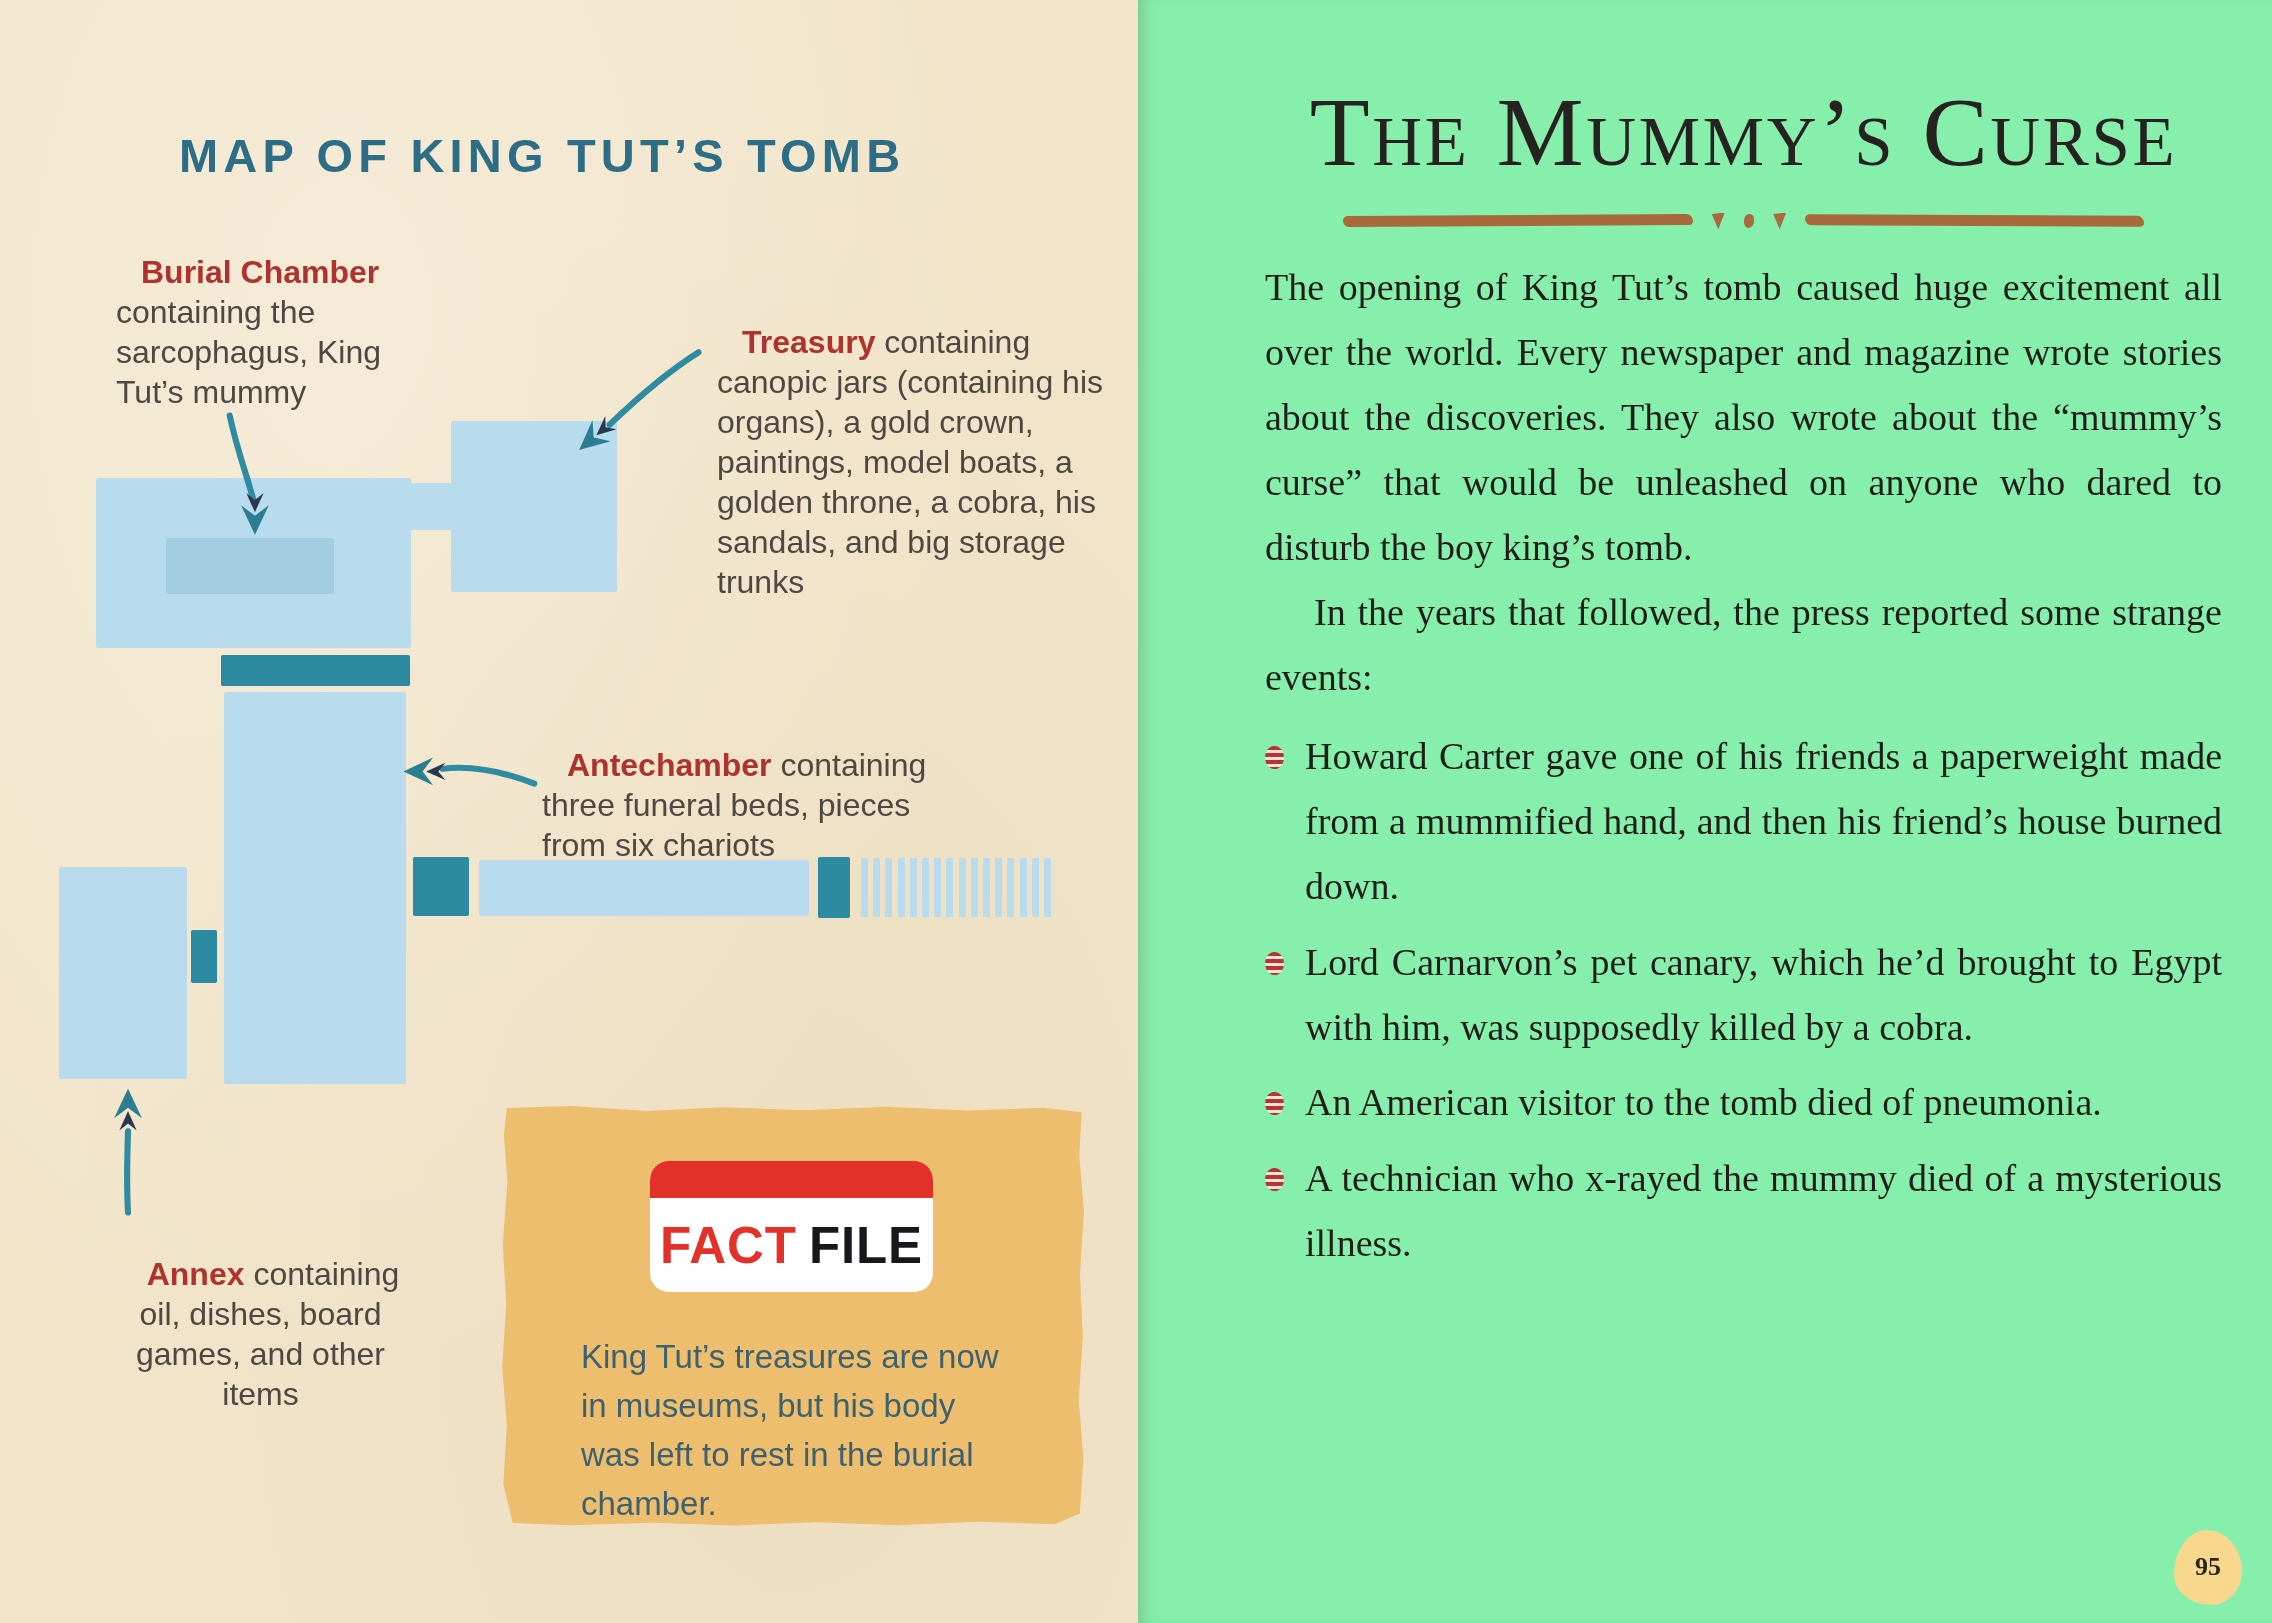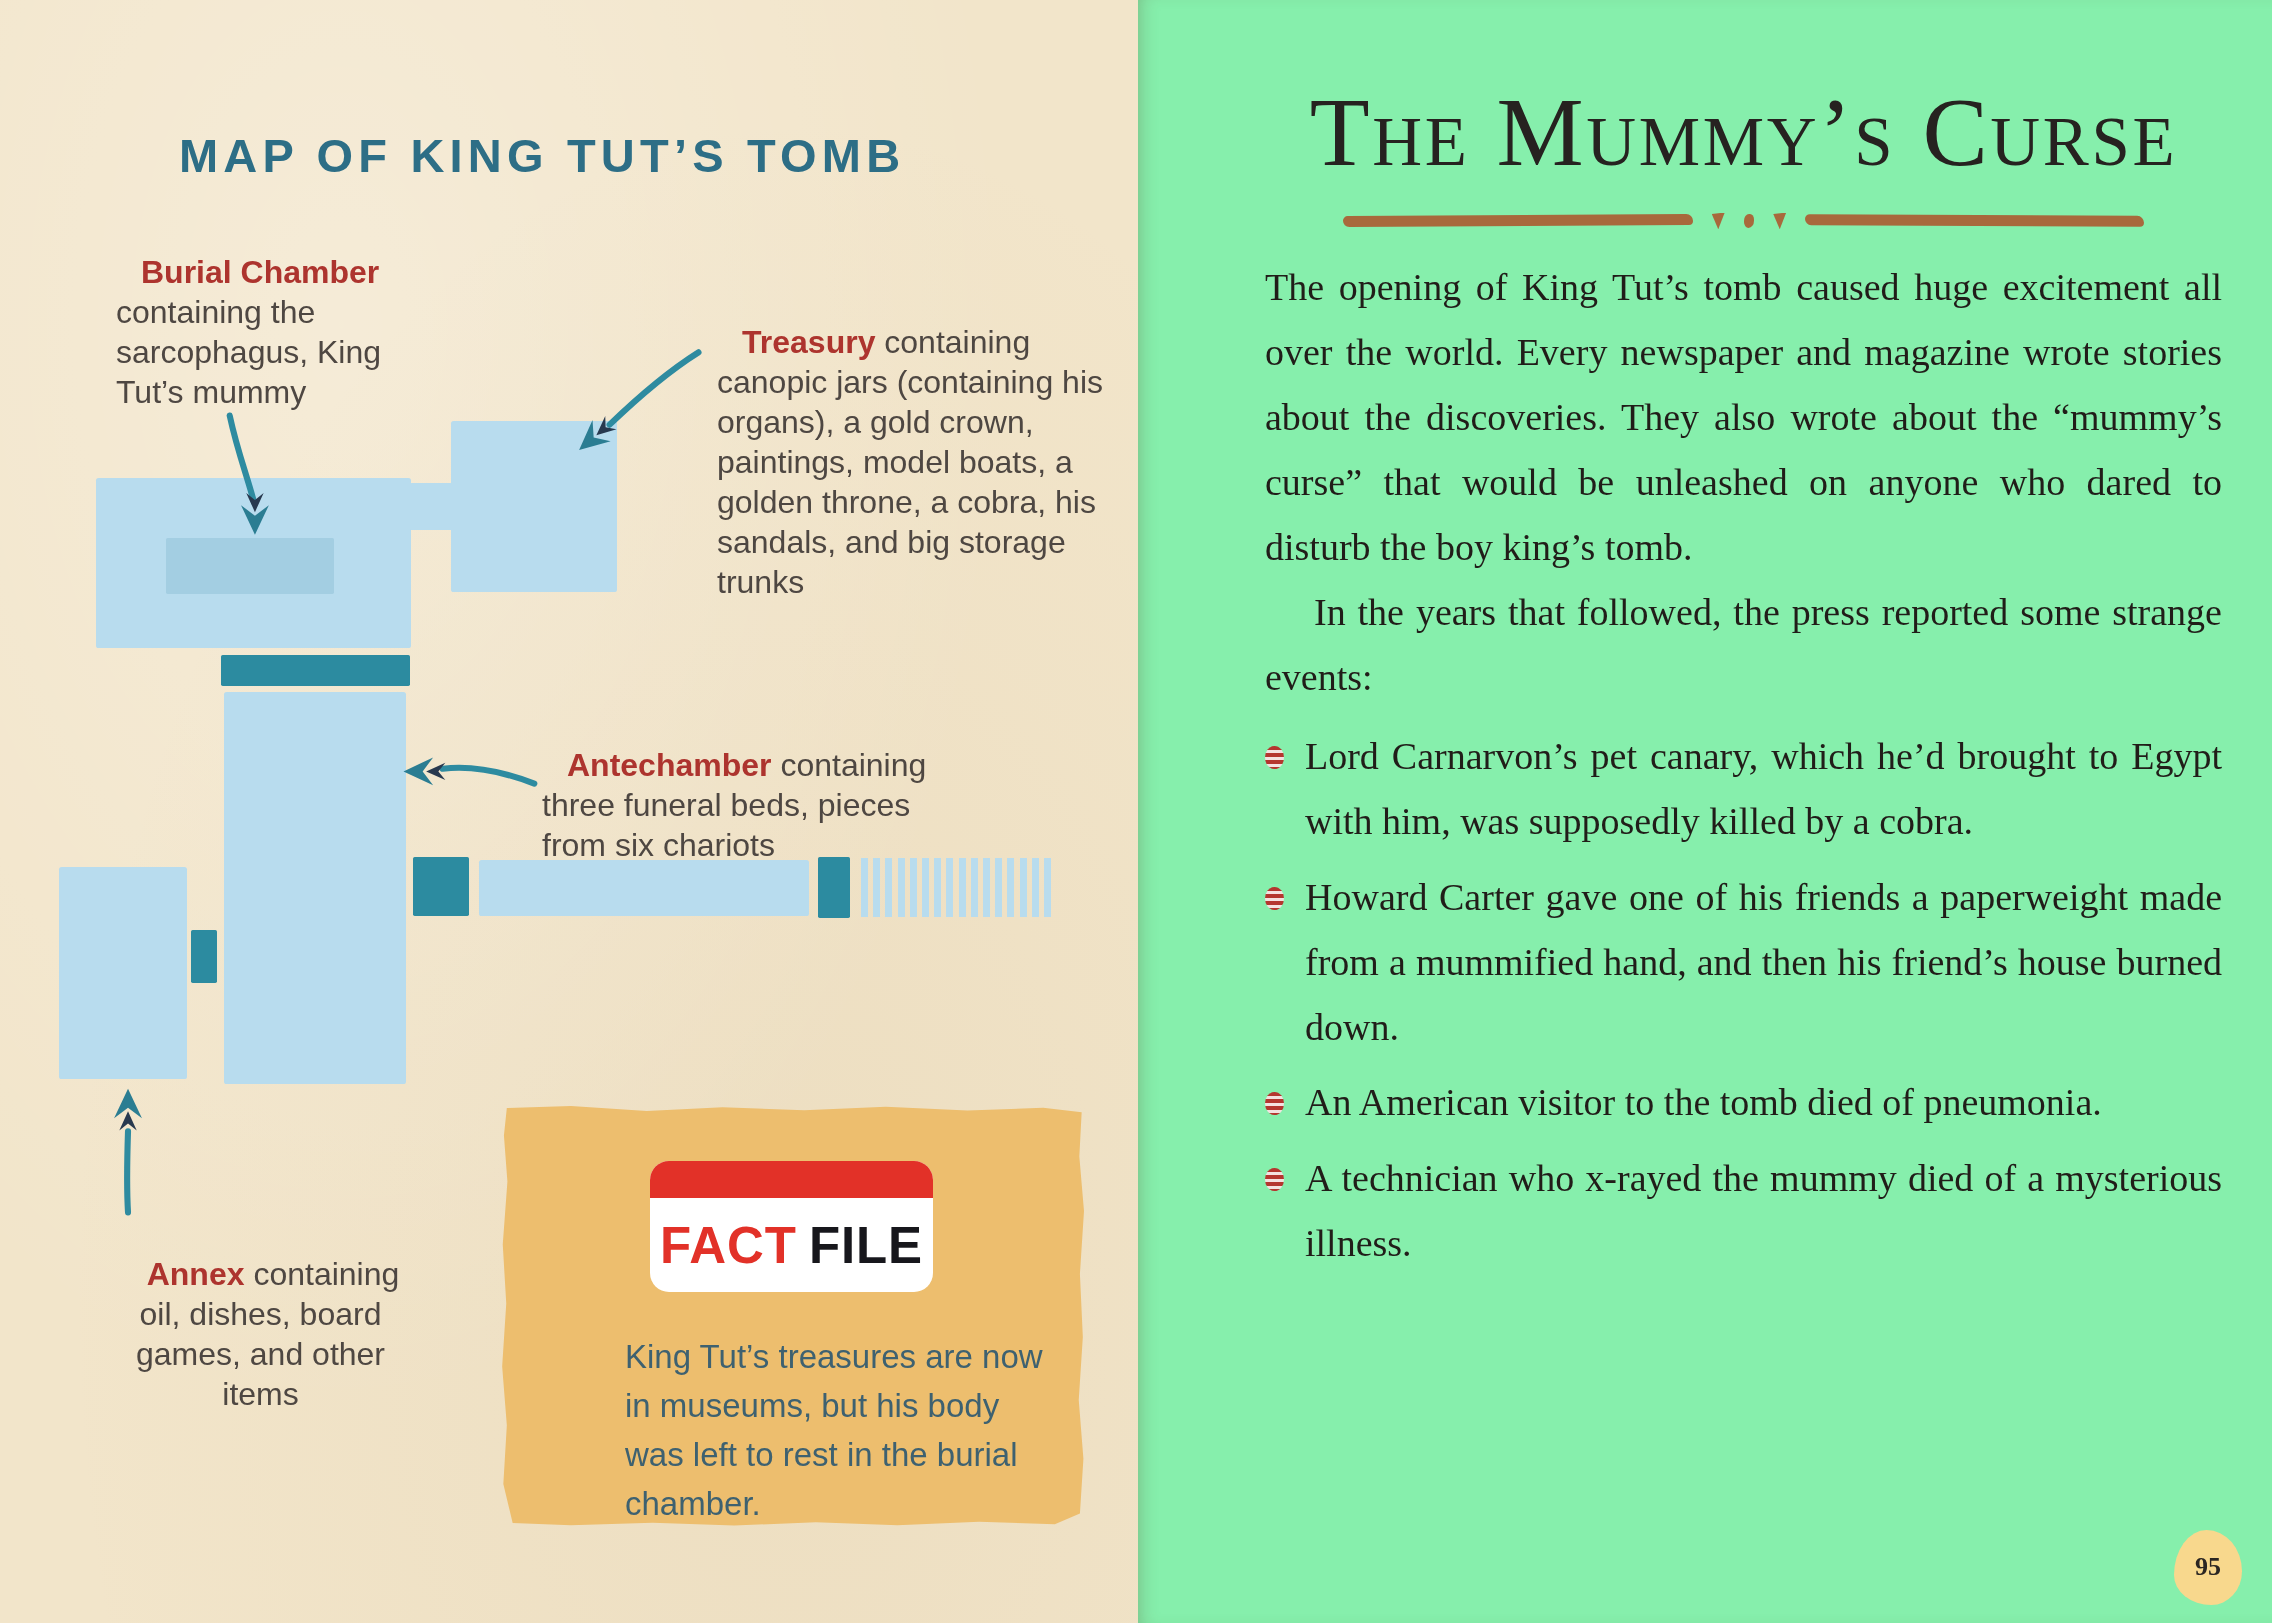--- a/index.html
+++ b/index.html
@@ -55,21 +55,21 @@
   }
   .fact-badge-text {
     position:absolute; left:0; top:37px; width:283px; height:94px;
     display:flex; align-items:center; justify-content:center; gap:12.2px;
     font-size:51px; font-weight:800; letter-spacing:0.9px;
   }
   .fact-word-red { color:#e23128; }
   .fact-word-black { color:#17171c;text-align:center; }
   .fact-text {
     position:absolute; left:80px; top:226px; width:433px;
-    font-size:33px; line-height:49px; color:#3e6170; font-weight:500;margin-left:44px;
+    font-size:33px; line-height:49px; color:#3e6170; font-weight:500;
   }
 
   
   .right-page {
     position:absolute; left:1138px; top:0; width:1135px; height:1623px;
     background:#86efac;
     box-shadow:inset 12.2px 0 19px -12.2px rgba(90,70,40,.35);
   }
   .right-inner { padding:74px 51px 0 127px; }
   .chapter-title {
@@ -194,25 +194,25 @@
         <span class="divider-stroke s-right"></span>
       </div>
 
       <div class="body-copy">
         <p>The opening of King Tut’s tomb caused huge excitement all over the world. Every newspaper and magazine wrote stories about the discoveries. They also wrote about the “mummy’s curse” that would be unleashed on anyone who dared to disturb the boy king’s tomb.</p>
         <p class="indent">In the years that followed, the press reported some strange events:</p>
 
         <ul class="curse-list">
           <li>
             <span class="bullet-icon"></span>
+            <span>Howard Carter gave one of his friends a paperweight made from a mummified hand, and then his friend’s house burned down.</span>
+          </li>
+          <li>
+            <span class="bullet-icon"></span>
             <span>Lord Carnarvon’s pet canary, which he’d brought to Egypt with him, was supposedly killed by a cobra.</span>
-          </li>
-          <li>
-            <span class="bullet-icon"></span>
-            <span>Howard Carter gave one of his friends a paperweight made from a mummified hand, and then his friend’s house burned down.</span>
           </li>
           <li>
             <span class="bullet-icon"></span>
             <span>An American visitor to the tomb died of pneumonia.</span>
           </li>
           <li>
             <span class="bullet-icon"></span>
             <span>A technician who x-rayed the mummy died of a mysterious illness.</span>
           </li>
         </ul>

